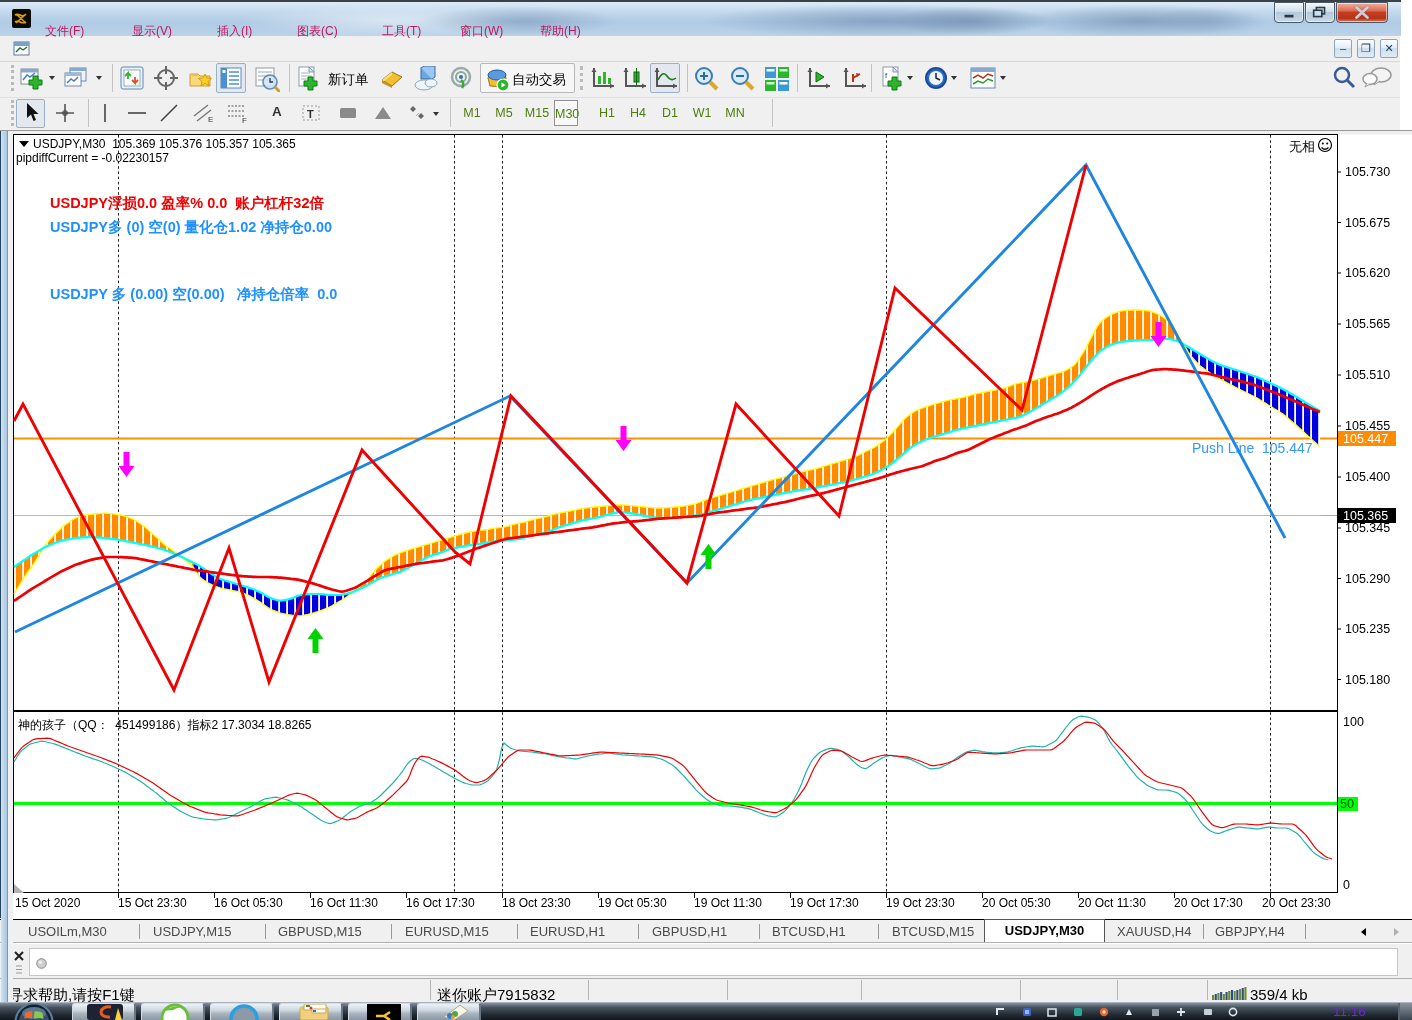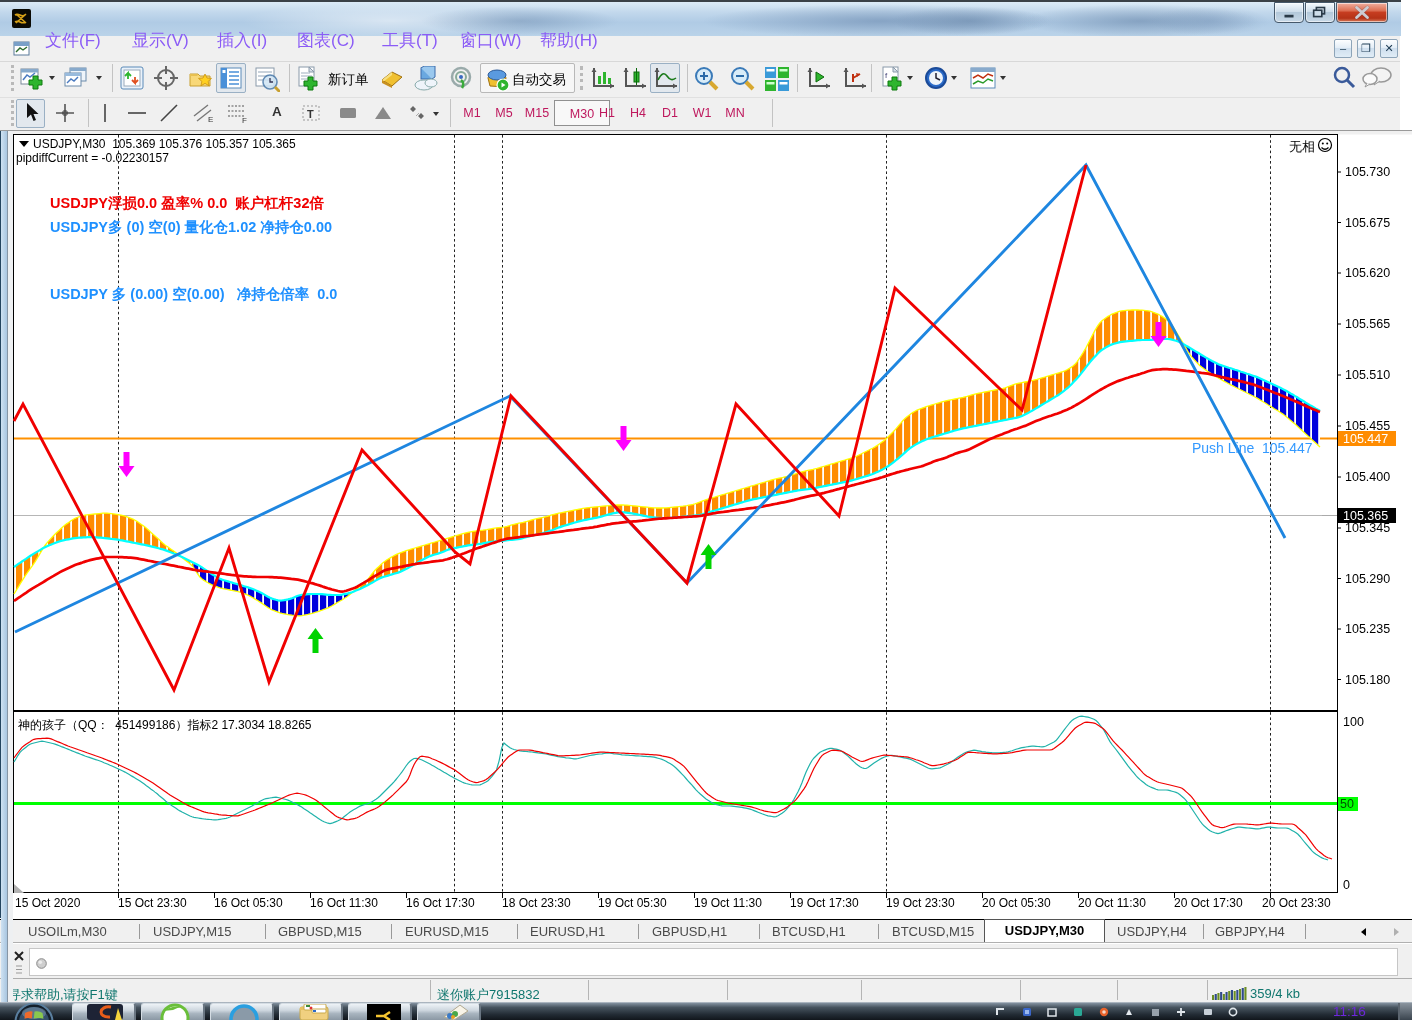--- a/index.html
+++ b/index.html
@@ -12,50 +12,50 @@
 #title .blob3{left:240px;top:2px;width:300px;height:34px;background:radial-gradient(ellipse at center,rgba(255,255,255,.5),rgba(255,255,255,0) 70%)}
 #exicon{left:12px;top:9px;width:19px;height:19px;background:#0a0a04;border-radius:2px}
 #titletext{left:37px;top:8px;font-size:15px;color:#000}
 .capbtn{top:2px;height:21px;border:1px solid #46596b;border-radius:0 0 4px 4px;box-shadow:inset 0 0 0 1px rgba(255,255,255,.55)}
 #btnmin{left:1274px;width:30px;background:linear-gradient(180deg,#f4f9fd,#cfdeeb 45%,#b3c8da 50%,#c8d9e8)}
 #btnmax{left:1305px;width:30px;background:linear-gradient(180deg,#f4f9fd,#cfdeeb 45%,#b3c8da 50%,#c8d9e8)}
 #btnclose{left:1336px;width:52px;background:linear-gradient(180deg,#f0b0a0 0%,#dc6e52 40%,#c63d20 50%,#b53317 80%,#d87c5c 100%)}
 .glyph{position:absolute;left:0;top:0;width:100%;height:100%}
 
 #menubar{left:0;top:36px;width:1400px;height:26px;background:#f0f0f0;border-bottom:1px solid #d8d8d8}
-.menuitem{position:absolute;top:29px;font-size:17px;color:#8b5cf6}
+.menuitem{position:absolute;top:23px;font-size:12px;color:#be185d}
 .mdibtn{position:absolute;top:39px;width:18px;height:19px;background:linear-gradient(180deg,#fdfeff,#e4eef7 45%,#cfdfee 50%,#e0ecf6);border:1px solid #8da4b8;border-radius:2px;font-size:11px;text-align:center;line-height:17px;color:#1c3a52}
 
 #tb1{left:0;top:62px;width:1400px;height:35px;background:#f0f0f0}
 #tb2{left:0;top:97px;width:1400px;height:33px;background:#f0f0f0;border-top:1px solid #e0e0e0}
 #tbdark{left:0;top:130px;width:1412px;height:1px;background:#9a9a9a}
 .grip{position:absolute;width:3px;border-left:3px dotted #b9b9b9}
 .vsep{position:absolute;width:1px;background:#c3c3c3}
 .dd{position:absolute;width:0;height:0;border-left:3.5px solid transparent;border-right:3.5px solid transparent;border-top:4px solid #333}
 .tbtext{position:absolute;font-size:13.5px;color:#000}
 .pressed{background:#e2e8ee;border:1px solid #9ab0c4;border-radius:2px}
-.tfbtn{position:absolute;top:100px;height:26px;font-size:12.5px;color:#be185d;text-align:center;line-height:26px}
+.tfbtn{position:absolute;top:100px;height:26px;font-size:12.5px;color:#4d7c0f;text-align:center;line-height:26px}
 .tfactive{background:#f8f8f8;border:1px solid #909090}
 
 #frame{left:0;top:131px;width:1412px;height:787px;background:#fff}
 #leftstrip1{z-index:6;left:0;top:131px;width:1px;height:787px;background:#25455f}
 #leftstrip2{z-index:6;left:1px;top:131px;width:6px;height:871px;background:linear-gradient(90deg,#cfe2f2,#a9c6e0)}
 #leftstrip3{z-index:6;left:7px;top:131px;width:1px;height:871px;background:#8796a5}
 #leftstrip4{z-index:6;left:8px;top:131px;width:5px;height:871px;background:#eef0f2}
 
 #tabbar{left:0;top:919px;width:1412px;height:24px;background:#f0f0f0;border-top:1px solid #000;border-bottom:1px solid #b0b0b0}
 .tab{position:absolute;top:5px;font-size:13px;color:#4a4a4a}
 .tabdiv{position:absolute;top:4px;width:1px;height:15px;background:#999}
 #activetab{left:984px;top:919px;width:121px;height:23px;background:#fff;border:1px solid #555;border-bottom:none;text-align:center;line-height:22px;font-weight:bold;color:#000;font-size:13px}
 #terminal{left:0;top:944px;width:1412px;height:34px;background:#f0f0f0}
 #termbox{left:29px;top:948px;width:1369px;height:28px;background:#fff;border:1px solid #c6c6c6}
 #termtext{left:52px;top:953px;font-size:13.5px;color:#000}
 #statusbar{left:0;top:978px;width:1412px;height:24px;background:#f0f0f0;border-top:1px solid #adadad}
 .stsep{position:absolute;top:980px;width:1px;height:20px;background:#b5b5b5}
-.sttext{position:absolute;top:986px;font-size:13px;color:#0f766e}
+.sttext{position:absolute;top:986px;font-size:15px;color:#000000}
 
 #taskbar{left:0;top:1002px;width:1412px;height:18px;background:linear-gradient(180deg,#c3cbd3 0%,#7d8b99 8%,#47545f 30%,#222b34 70%,#11161c 100%)}
 .tskbtn{position:absolute;top:1003px;width:64px;height:17px;border:1px solid #d5dde4;border-right:2px solid #6a7682;border-bottom:none;border-radius:3px 3px 0 0;background:linear-gradient(180deg,#eef3f7 0%,#cdd6de 40%,#a8b4bf 60%,#8b98a4 100%)}
 #clock{left:1333px;top:1004px;font-size:13.5px;color:#6d28d9}
 </style></head>
 <body>
 <div id="stage">
 
 <div id="title" class="abs">
   <div class="blob3 abs"></div>
@@ -311,21 +311,21 @@
     </svg>
 <svg class="abs" style="left:405px;top:102px" width="24" height="22" viewBox="0 0 24 22">
       <path d="M8 4 l3 3 -3 3 -3 -3 z M16 11 l3 3 -3 3 -3 -3 z" fill="#666"></path>
       <path d="M11 14 l3 -3" stroke="#aaa"></path>
     </svg>
 <div class="dd abs" style="left:433px;top:112px"></div>
 <div class="vsep abs" style="left:450px;top:99px;height:28px"></div>
 <div class="tfbtn abs" style="left:456px;width:32px">M1</div>
 <div class="tfbtn abs" style="left:488px;width:32px">M5</div>
 <div class="tfbtn abs" style="left:520px;width:34px">M15</div>
-<div class="tfbtn tfactive abs" style="left:554px;width:56px">M30</div>
+<div class="tfbtn tfactive abs" style="left:554px;width:24px">M30</div>
 <div class="tfbtn abs" style="left:592px;width:30px">H1</div>
 <div class="tfbtn abs" style="left:622px;width:32px">H4</div>
 <div class="tfbtn abs" style="left:654px;width:32px">D1</div>
 <div class="tfbtn abs" style="left:686px;width:32px">W1</div>
 <div class="tfbtn abs" style="left:718px;width:34px">MN</div>
 <div class="vsep abs" style="left:772px;top:99px;height:28px"></div>
 
 <div id="tbdark" class="abs"></div>
 
 <div id="frame" class="abs"></div>
@@ -472,21 +472,21 @@
 
 <div id="tabbar" class="abs"></div>
 <div class="tab abs" style="left:28px;top:924px">USOILm,M30</div>
 <div class="tab abs" style="left:153px;top:924px">USDJPY,M15</div>
 <div class="tab abs" style="left:278px;top:924px">GBPUSD,M15</div>
 <div class="tab abs" style="left:405px;top:924px">EURUSD,M15</div>
 <div class="tab abs" style="left:530px;top:924px">EURUSD,H1</div>
 <div class="tab abs" style="left:652px;top:924px">GBPUSD,H1</div>
 <div class="tab abs" style="left:772px;top:924px">BTCUSD,H1</div>
 <div class="tab abs" style="left:892px;top:924px">BTCUSD,M15</div>
-<div class="tab abs" style="left:1117px;top:924px">USDJPY,H4</div>
+<div class="tab abs" style="left:1117px;top:924px">XAUUSD,H4</div>
 <div class="tab abs" style="left:1215px;top:924px">GBPJPY,H4</div>
 <div class="tabdiv abs" style="left:139px;top:924px"></div>
 <div class="tabdiv abs" style="left:265px;top:924px"></div>
 <div class="tabdiv abs" style="left:391px;top:924px"></div>
 <div class="tabdiv abs" style="left:517px;top:924px"></div>
 <div class="tabdiv abs" style="left:638px;top:924px"></div>
 <div class="tabdiv abs" style="left:759px;top:924px"></div>
 <div class="tabdiv abs" style="left:878px;top:924px"></div>
 <div class="tabdiv abs" style="left:1203px;top:924px"></div>
 <div class="tabdiv abs" style="left:1305px;top:924px"></div>

